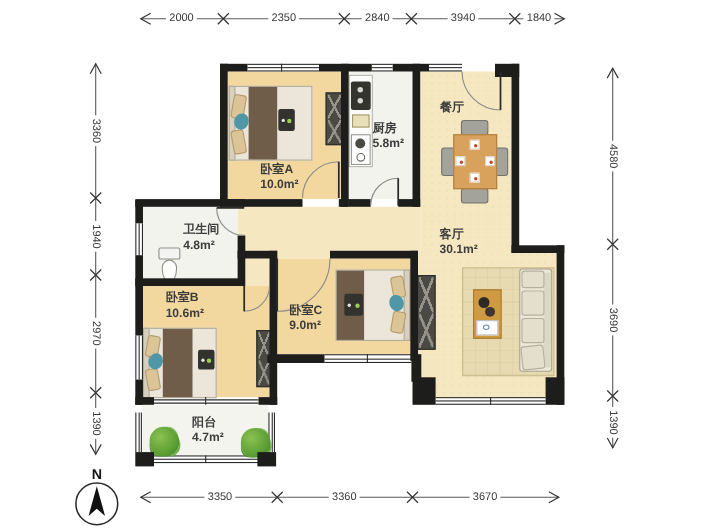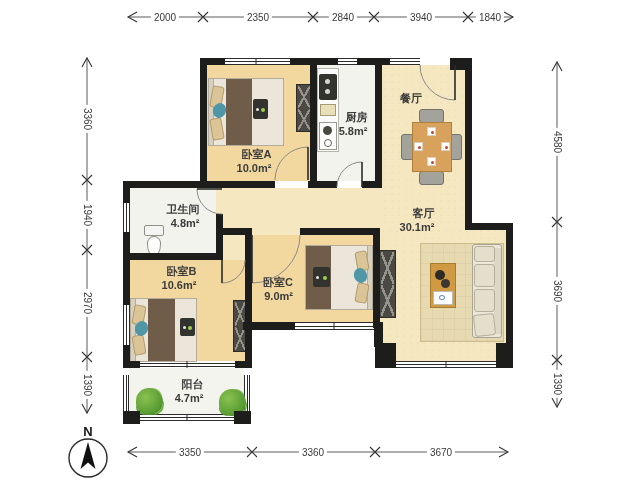--- a/index.html
+++ b/index.html
@@ -8,21 +8,21 @@
          font-family:"Liberation Sans","DejaVu Sans",sans-serif}
   .abs{position:absolute}
   .floor{position:absolute}
   .wall{position:absolute;background:#1d1d1b}
   .winH{position:absolute;background:#fff;border-top:1.5px solid #2b2b2b;border-bottom:1.5px solid #2b2b2b;
         background-image:linear-gradient(#2b2b2b,#2b2b2b);background-size:100% 1px;
         background-position:center;background-repeat:no-repeat}
   .winV{position:absolute;background:#fff;border-left:1.5px solid #2b2b2b;border-right:1.5px solid #2b2b2b;
         background-image:linear-gradient(90deg,#2b2b2b,#2b2b2b);background-size:1px 100%;
         background-position:center;background-repeat:no-repeat}
-  .rlabel{position:absolute;transform:translate(-50%,-50%);text-align:right;color:#3c3c3c;
+  .rlabel{position:absolute;transform:translate(-50%,-50%);text-align:left;color:#3c3c3c;
           font-size:11px;font-weight:600;line-height:14px;white-space:nowrap;z-index:6}
   .dim{position:absolute;transform:translate(-50%,-50%);background:#fff;padding:0 3px;
        font-size:10px;color:#3a3a3a;white-space:nowrap;z-index:6}
   .dim.v{transform:translate(-50%,-50%) rotate(90deg)}
   .north-label{position:absolute;transform:translate(-50%,-50%);font-size:13px;font-weight:bold;color:#161616;z-index:6}
   .wardrobe{position:absolute;background:#4a4944;border:1px solid #2e2d29;display:flex;flex-direction:column;gap:1px;padding:1px}
   .wardrobe i{flex:1;display:block;background:
       linear-gradient(to top right, transparent 45%, #96948a 45% 55%, transparent 55%),
       linear-gradient(to bottom right, transparent 45%, #96948a 45% 55%, transparent 55%)}
   .bedbase{position:absolute;background:#ebe6d9;border:1px solid #b3ac9b}
@@ -189,39 +189,39 @@
     <div>餐厅</div>
   </div>
   <div class="rlabel" style="left:417px;top:220px">
     <div>客厅</div>
     <div>30.1m²</div>
   </div>
   <div class="rlabel" style="left:183px;top:216px">
     <div>卫生间</div>
     <div>4.8m²</div>
   </div>
-  <div class="rlabel" style="left:179px;top:278px">
+  <div class="rlabel" style="left:168px;top:278px">
     <div>卧室B</div>
     <div>10.6m²</div>
   </div>
   <div class="rlabel" style="left:278px;top:289px">
     <div>卧室C</div>
     <div>9.0m²</div>
   </div>
   <div class="rlabel" style="left:189px;top:391px">
     <div>阳台</div>
     <div>4.7m²</div>
   </div>
 
   <div class="dim" style="left:165px;top:17px">2000</div>
   <div class="dim" style="left:258px;top:17px">2350</div>
   <div class="dim" style="left:343px;top:17px">2840</div>
   <div class="dim" style="left:421px;top:17px">3940</div>
   <div class="dim" style="left:490px;top:17px">1840</div>
-  <div class="dim" style="left:190px;top:452px">3350</div>
+  <div class="dim" style="left:200px;top:452px">3350</div>
   <div class="dim" style="left:313px;top:452px">3360</div>
   <div class="dim" style="left:441px;top:452px">3670</div>
   <div class="dim v" style="left:87px;top:119px">3360</div>
   <div class="dim v" style="left:87px;top:215px">1940</div>
   <div class="dim v" style="left:87px;top:303px">2970</div>
   <div class="dim v" style="left:87px;top:385px">1390</div>
   <div class="dim v" style="left:557px;top:142px">4580</div>
   <div class="dim v" style="left:557px;top:291px">3690</div>
   <div class="dim v" style="left:557px;top:384px">1390</div>
 

